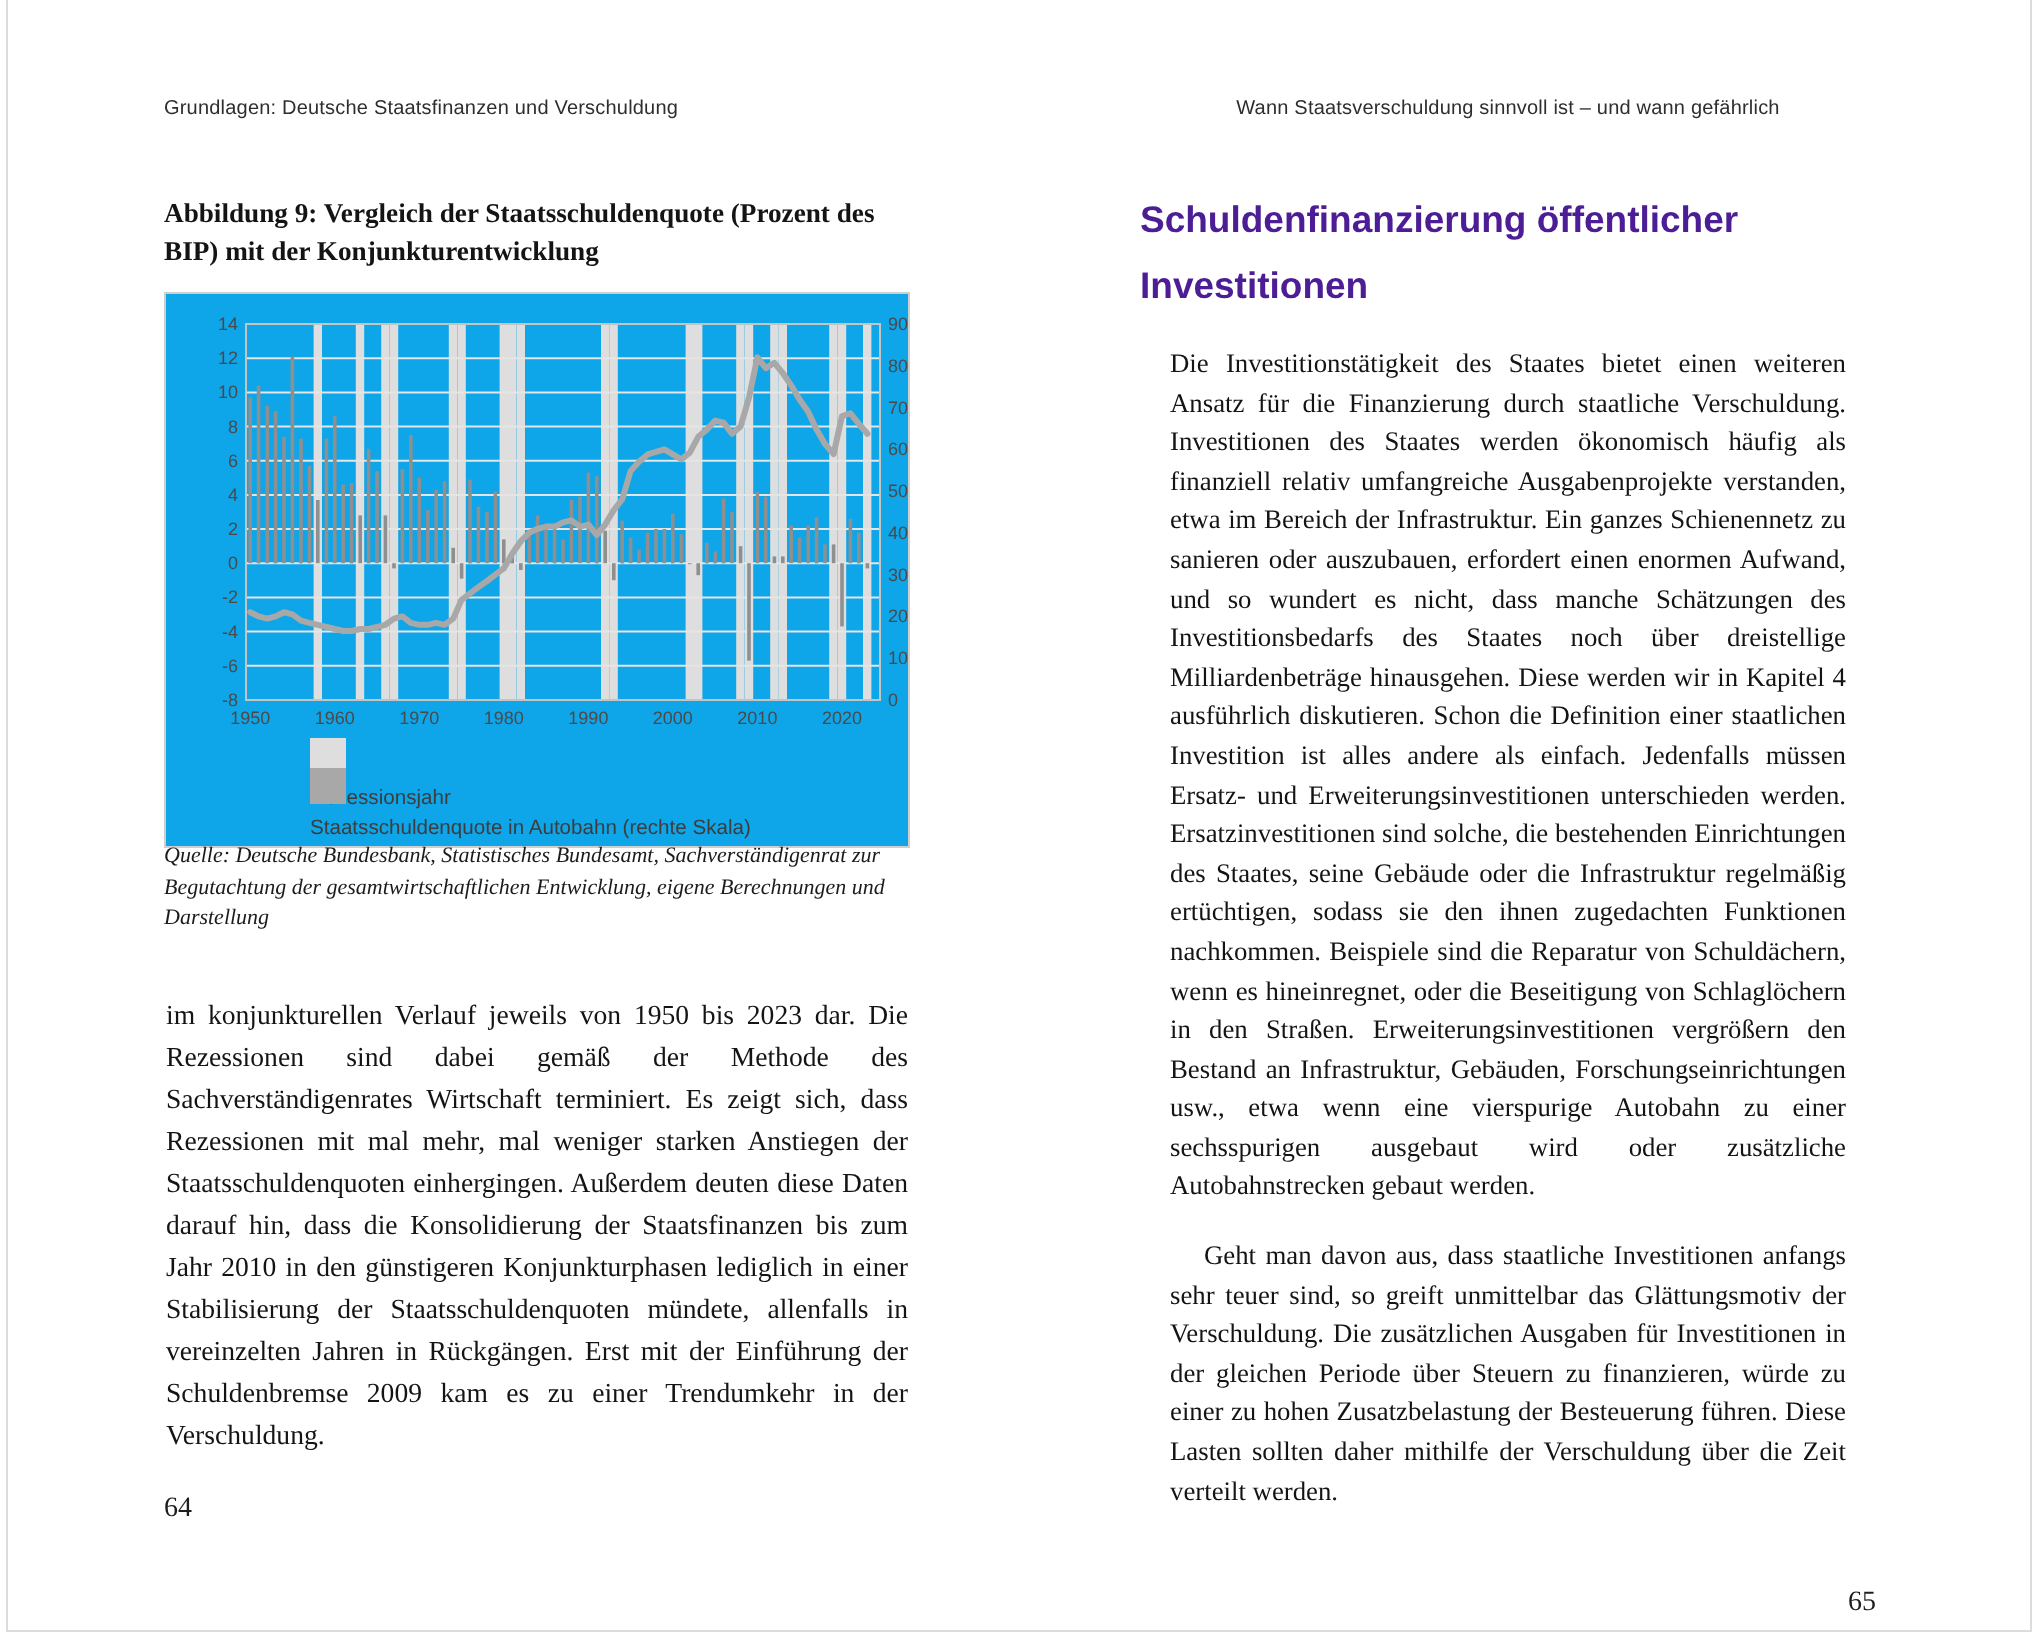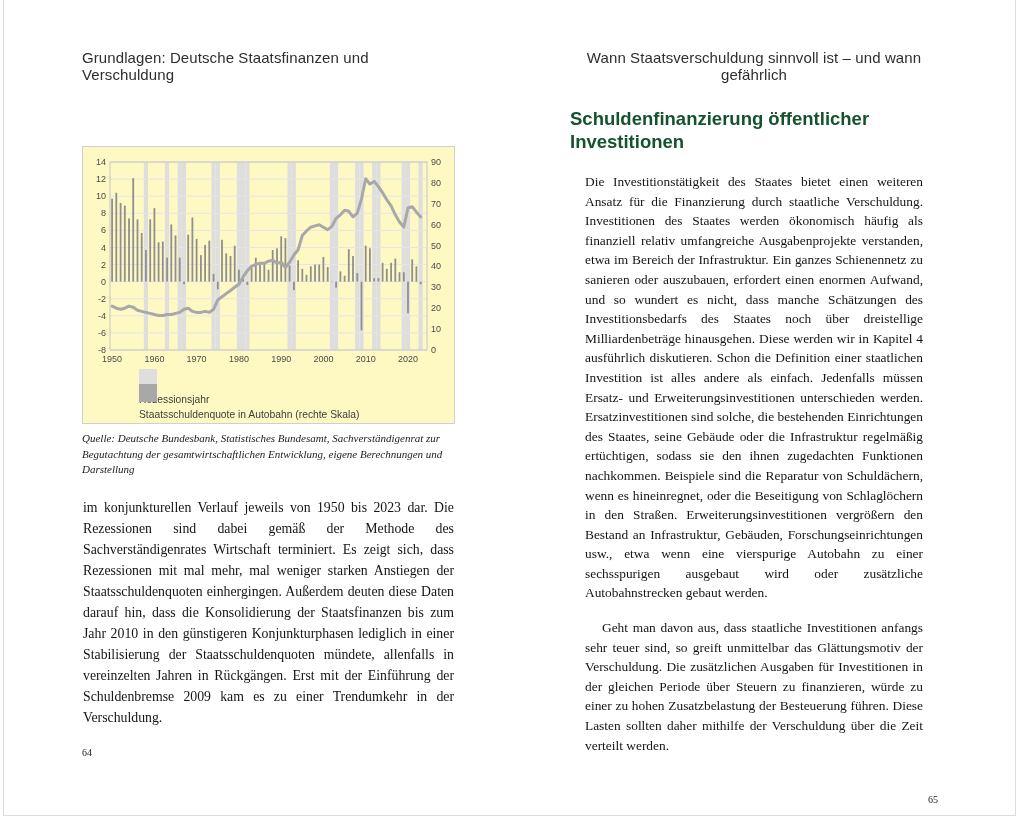--- a/index.html
+++ b/index.html
@@ -8,67 +8,68 @@
   .edge{position:absolute;background:#dcdcdc;}
   .edge-l{left:3px;top:0;bottom:2px;width:1px;}
   .edge-r{right:4px;top:0;bottom:2px;width:1px;}
   .edge-b{left:3px;right:4px;bottom:1px;height:1px;}
 
   .col{position:absolute;top:0;height:817px;}
   .col-left{left:82px;width:373px;}
   .col-right{left:570px;width:368px;}
 
   .running-header{position:absolute;top:49px;width:100%;font-family:"Liberation Sans",sans-serif;
-                  font-size:15px;color:#2e2e2e;letter-spacing:.1px;}
+                  font-size:10px;color:#2e2e2e;letter-spacing:.1px;}
   .running-header.rh-right{text-align:center;}
 
   .figure-title{position:absolute;top:97px;width:100%;font-weight:bold;font-size:13.6px;line-height:19px;}
 
   .chart-box{position:absolute;top:146px;left:0;width:373px;height:278px;border:1px solid #cfcfcf;
-             box-sizing:border-box;background:#fef9c3;padding-top:7px;}
+             box-sizing:border-box;background:#0ea5e9;padding-top:7px;padding-left:16px;}
   .chart-box svg{display:block;margin:0 auto;}
   .chart-box svg text{font-family:"Liberation Sans",sans-serif;font-size:9px;fill:#4a4a4a;}
 
   .legend{margin:3px 0 0 56px;}
   .lg-row{display:flex;align-items:flex-start;gap:7px;height:15px;flex-direction:column;}
   .sw{display:inline-block;width:18px;flex:0 0 18px;}
   .sw-band{height:9px;}
   .sw-bar{height:9px;}
   .sw-line{height:3px;}
   .lg-label{font-family:"Liberation Sans",sans-serif;font-size:10.3px;color:#3d3d3d;white-space:nowrap;}
 
-  .source-note{position:absolute;top:431px;width:100%;font-style:italic;font-size:11px;line-height:15.5px;color:#1b1b1b;}
+  .source-note{position:absolute;top:421px;width:100%;font-style:italic;font-size:11px;line-height:15.5px;color:#1b1b1b;}
 
   .body-left{position:absolute;top:496px;width:100%;font-size:13.8px;line-height:21px;
              text-align:justify;hyphens:auto;}
   .body-left p{margin:1px;}
 
-  .section-heading{position:absolute;top:107px;width:100%;font-family:"Liberation Sans",sans-serif;
-                   font-weight:bold;font-size:18.5px;line-height:23px;color:#14532d;}
+  .section-heading{position:absolute;top:93px;width:100%;font-family:"Liberation Sans",sans-serif;
+                   font-weight:bold;font-size:18.5px;line-height:33px;color:#4c1d95;}
 
   .body-right{position:absolute;top:157px;width:100%;font-size:13.4px;line-height:19.6px;
               text-align:justify;hyphens:auto;}
   .body-right p{margin:15px;}
   .body-right p + p{text-indent:17px;}
 
-  .page-number{position:absolute;top:747px;font-size:10px;color:#1d1d1d;}
+  .page-number{position:absolute;top:747px;font-size:14px;color:#1d1d1d;}
   .pn-left{left:0;}
   .pn-right{right:0;text-align:right;width:100%;margin-top:47px;}
 </style>
 </head>
 <body>
 
 <div class="spread">
   <div class="edge edge-l"></div>
   <div class="edge edge-r"></div>
   <div class="edge edge-b"></div>
 
   <div class="col col-left">
     <div class="running-header">Grundlagen: Deutsche Staatsfinanzen und Verschuldung</div>
 
+    <div class="figure-title">Abbildung 9: Vergleich der Staatsschuldenquote (Prozent des BIP) mit der Konjunkturentwicklung</div>
 
     <div class="chart-box">
       <svg id="chart-svg" viewBox="0 0 365 212" width="365" height="212">
           <rect x="57.8" y="8" width="4.2" height="188" fill="#dedede"></rect>
           <rect x="78.9" y="8" width="4.2" height="188" fill="#dedede"></rect>
           <rect x="91.6" y="8" width="4.2" height="188" fill="#dedede"></rect>
           <rect x="95.9" y="8" width="4.2" height="188" fill="#dedede"></rect>
           <rect x="125.4" y="8" width="4.2" height="188" fill="#dedede"></rect>
           <rect x="129.7" y="8" width="4.2" height="188" fill="#dedede"></rect>
           <rect x="150.8" y="8" width="4.2" height="188" fill="#dedede"></rect>

